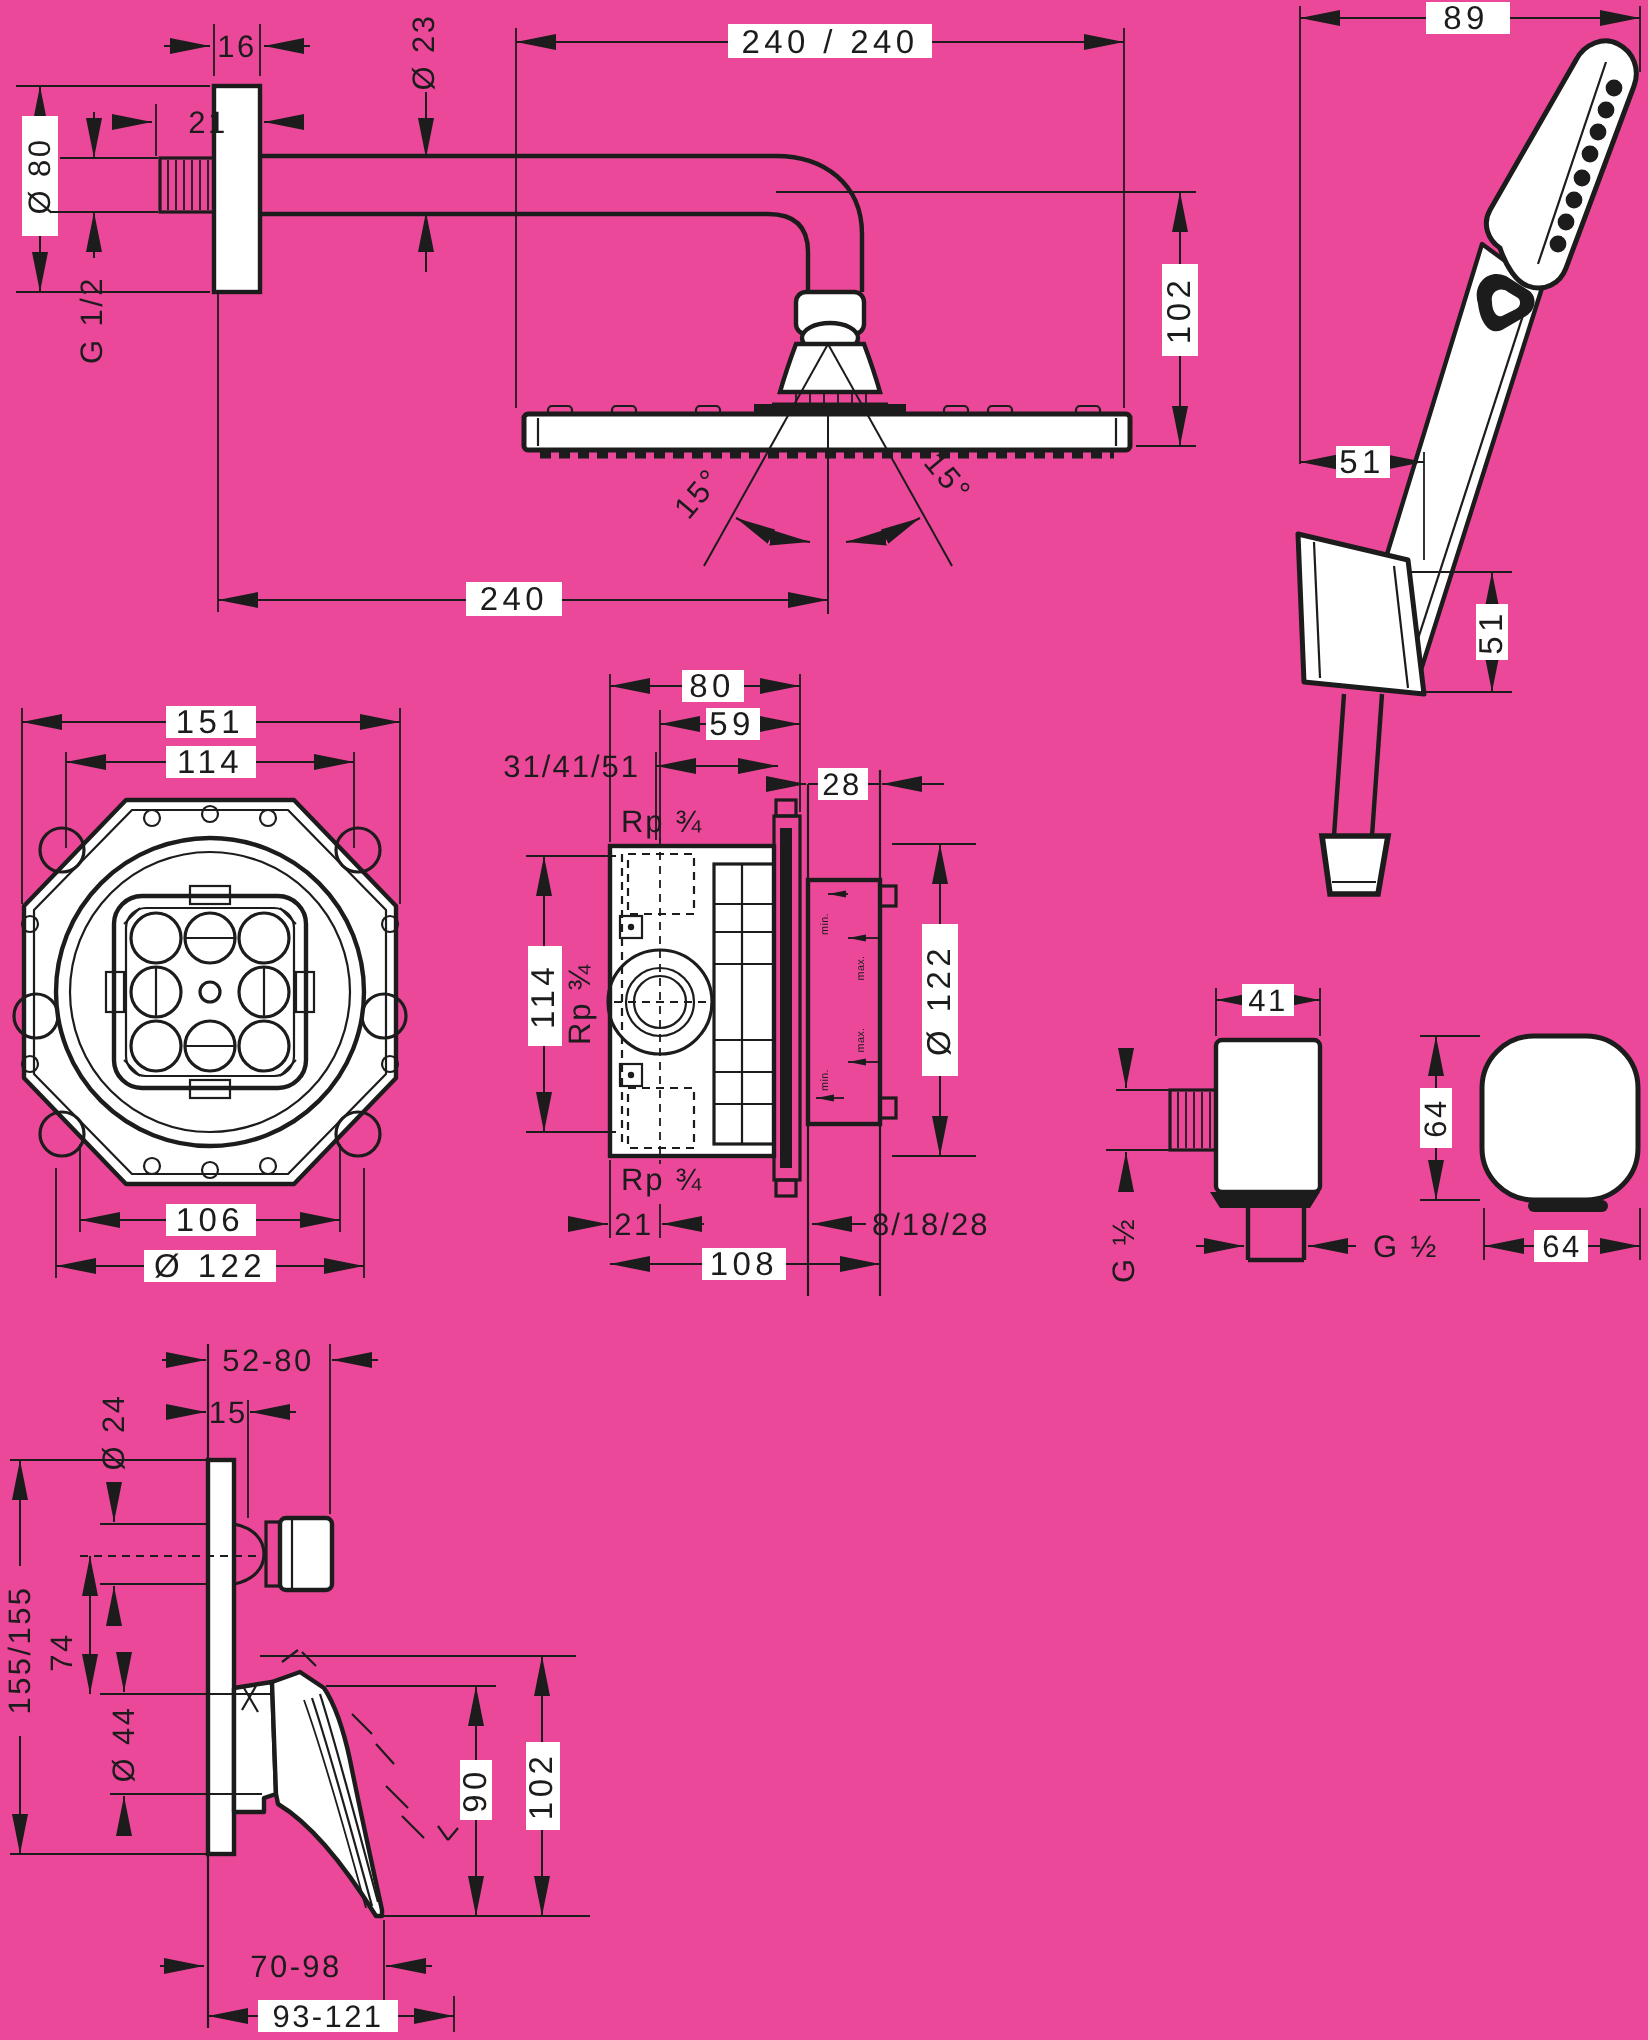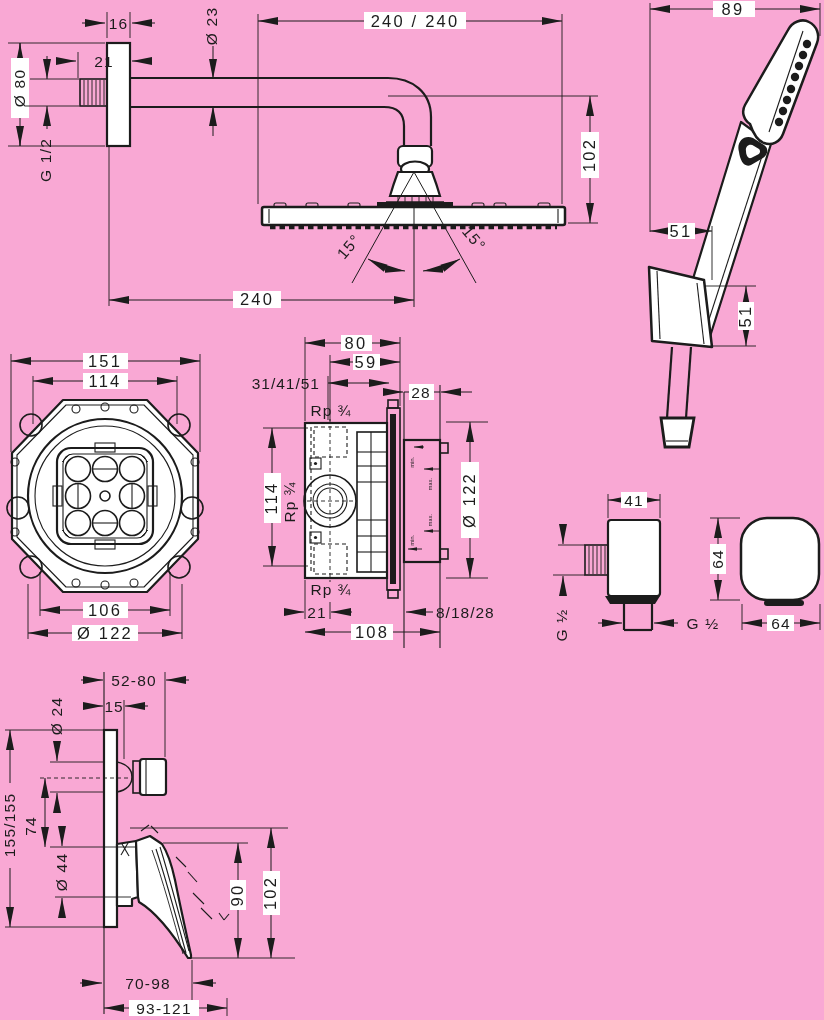--- a/index.html
+++ b/index.html
@@ -1,16 +1,16 @@
 <!DOCTYPE html>
 <html><head>
 <meta charset="utf-8">
 <style>
   html,body{margin:0;padding:0;background:#fff;}
-  #stage{position:relative;width:824px;height:1020px;background:#f9a8d4;overflow:hidden;}
+  #stage{position:relative;width:824px;height:1020px;background:#ec4899;overflow:hidden;}
   svg{display:block;}
   .t{font-family:"Liberation Sans",sans-serif;font-size:16.5px;letter-spacing:2.2px;fill:#1c1c1c;text-anchor:middle;}
   .tn{font-size:15.5px;letter-spacing:1.2px;}
   .tc{font-size:15.5px;letter-spacing:1px;}
   .tt{font-size:5.4px;letter-spacing:.2px;}
   .te{text-anchor:end;}
   .tsl{text-anchor:start;}
   .d{stroke:#1c1c1c;stroke-width:1;fill:none;}
   .d9{stroke:#1c1c1c;stroke-width:.9;fill:none;}
   .o{stroke:#1c1c1c;stroke-width:2.2;fill:#fff;}

